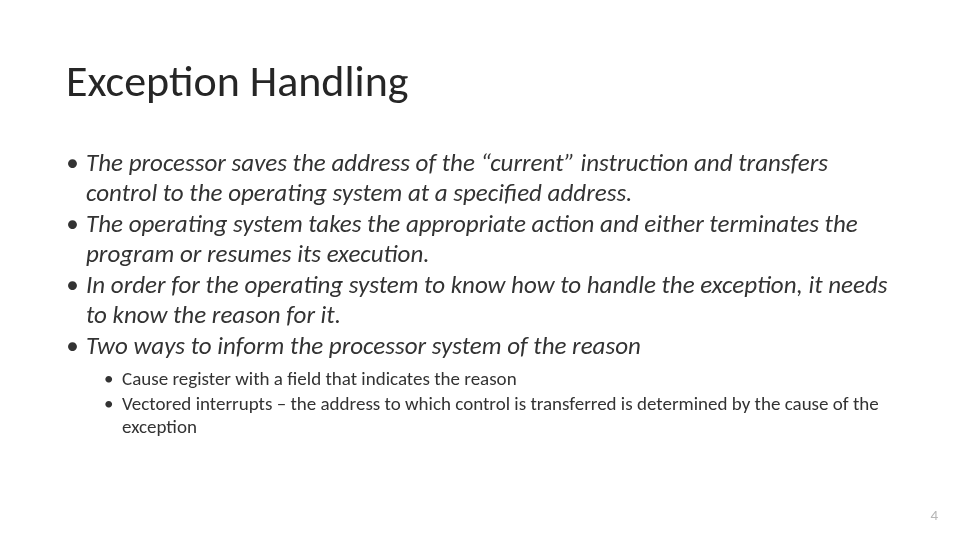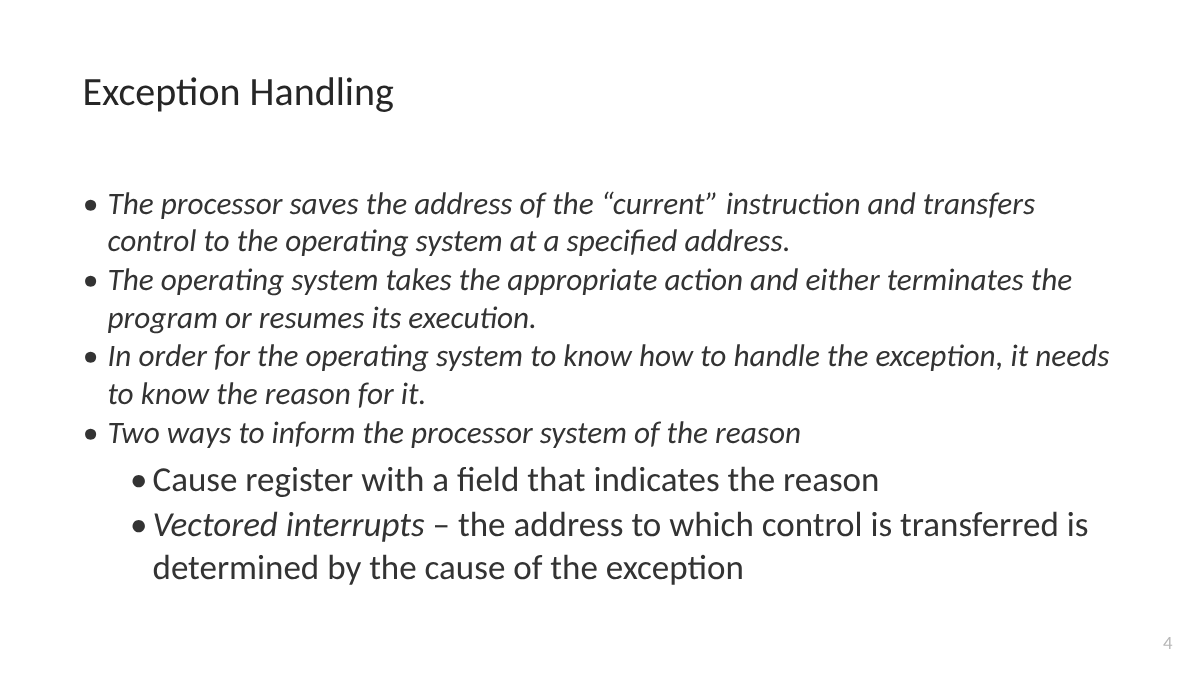--- a/index.html
+++ b/index.html
@@ -16,21 +16,21 @@
     position: relative;
     width: 960px;
     height: 540px;
     box-sizing: border-box;
   }
   .title {
     position: absolute;
     left: 66px;
     top: 54px;
     font-family: "Calibri Light", Calibri, "Segoe UI Light", "Segoe UI", Arial, sans-serif;
-    font-size: 32px;
+    font-size: 44px;
     font-weight: 400;
     color: #262626;
     letter-spacing: 0px;
   }
   .body {
     position: absolute;
     left: 66px;
     top: 148px;
     width: 830px;
     font-size: 25px;
@@ -45,35 +45,35 @@
   }
   .l1::before {
     content: "•";
     position: absolute;
     left: 0;
     top: 0;
   }
   .l2-group {
     padding-left: 38px;
     margin-top: 6px;
-    font-size: 28px;
+    font-size: 19px;
     line-height: 1.22;
   }
   .l2 {
     position: relative;
     padding-left: 18px;
     margin: 0 0 2px 0;
   }
   .l2::before {
     content: "•";
     position: absolute;
     left: 0;
     top: 0;
   }
-  .ital { font-style: italic; }
+  .ital { }
   .pagenum {
     position: absolute;
     right: 22px;
     bottom: 16px;
     font-size: 15px;
     color: #b7b7b7;
   }
 </style>
 </head>
 <body>

